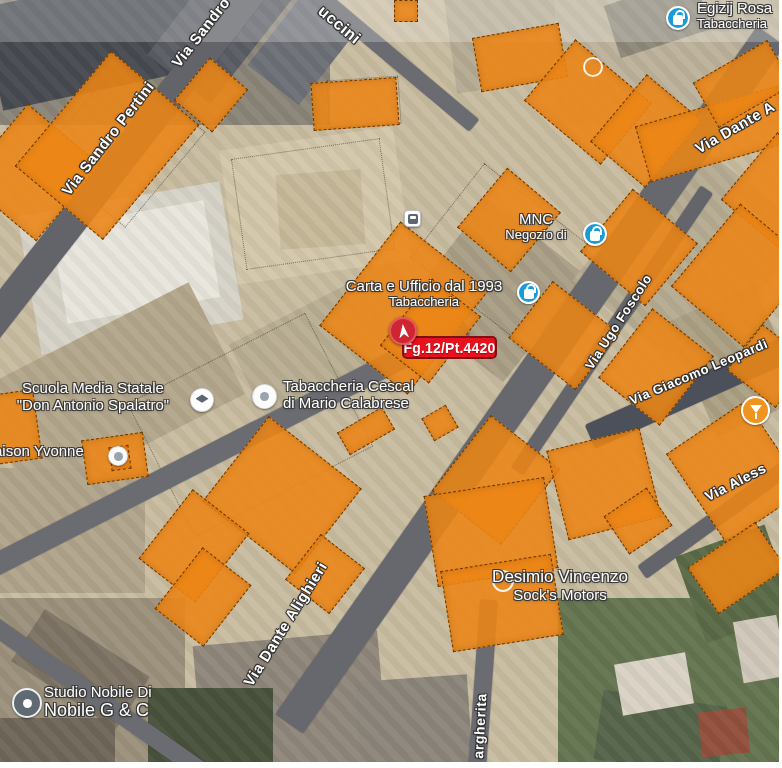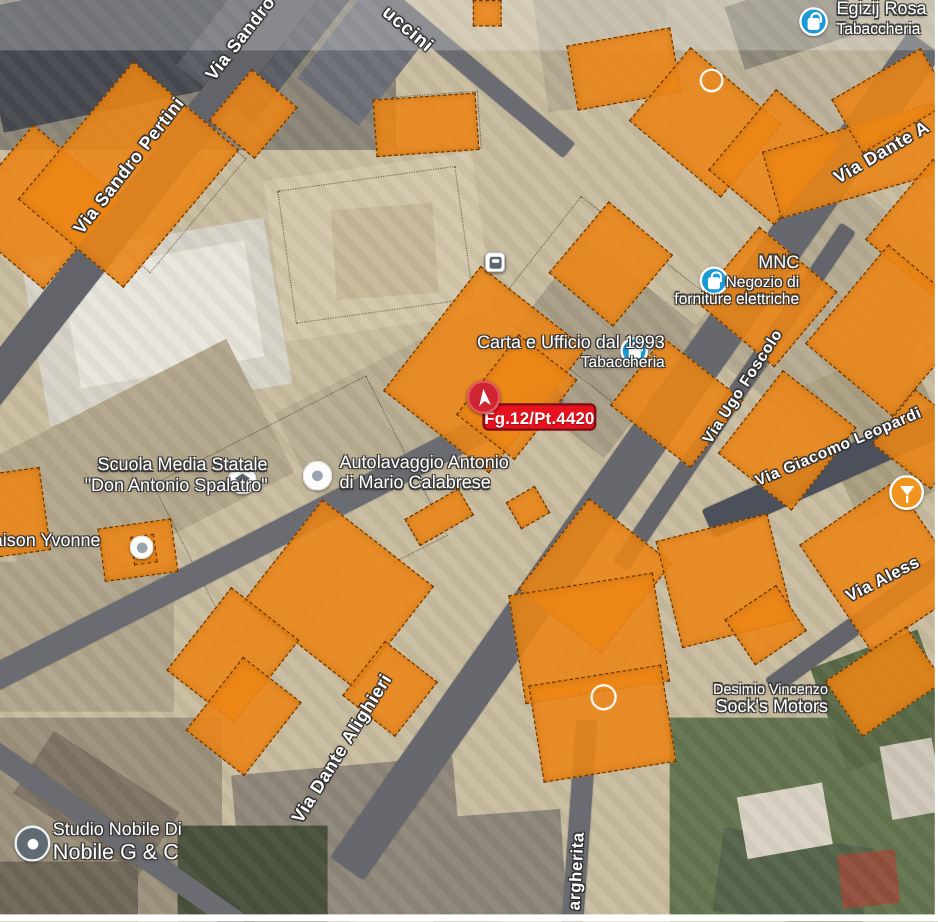--- a/index.html
+++ b/index.html
@@ -28,21 +28,21 @@
   }
   .street-label{
     position:absolute;color:#fff;font-weight:700;letter-spacing:.6px;white-space:nowrap;
     transform-origin:0 0;
     text-shadow:-1px -1px 0 #2f2f2f,1px -1px 0 #2f2f2f,-1px 1px 0 #2f2f2f,1px 1px 0 #2f2f2f,0 0 3px rgba(0,0,0,.55);
   }
   .poi-text{
     position:absolute;color:#fff;font-weight:400;line-height:1.1;white-space:nowrap;
     text-shadow:-1px -1px 0 #383838,1px -1px 0 #383838,-1px 1px 0 #383838,1px 1px 0 #383838,0 1px 3px rgba(0,0,0,.5);
   }
-  .poi-text.center{width:260px;text-align:right;white-space:normal;}
+  .poi-text.center{width:260px;text-align:center;white-space:normal;}
   .poi-icon{
     position:absolute;border-radius:50%;display:flex;align-items:center;justify-content:center;
     box-shadow:0 1px 2px rgba(0,0,0,.4);
   }
   .ic-bag{background:#1a9bd8;border:2px solid #fff;}
   .g-bag{width:10px;height:10px;background:#fff;border-radius:2px;position:relative;margin-top:3px;}
   .g-bag::before{content:"";position:absolute;top:-5px;left:2px;width:6px;height:7px;border:2px solid #fff;border-bottom:none;border-radius:5px 5px 0 0;}
   .ic-school{background:#fff;border:1px solid rgba(0,0,0,.15);}
   .g-school{width:13px;height:13px;background:#5b6671;clip-path:polygon(50% 8%,100% 40%,50% 72%,0 40%);}
   .ic-carwash{background:#fbfbfa;border:1px solid rgba(0,0,0,.12);}
@@ -181,34 +181,33 @@
       <div class="poi-text" style="left: 697px; top: 0px;">
         <div style="font-size: 15px;">Egizij Rosa</div>
         <div style="font-size: 13px;">Tabaccheria</div>
       </div>
       <div class="poi-icon ic-bag" style="left: 583px; top: 222px; width: 24px; height: 24px;">
         <span class="g-bag"></span>
       </div>
       <div class="poi-text center" style="left: 406px; top: 211px;">
         <div style="font-size: 15px;">MNC</div>
         <div style="font-size: 13px;">Negozio di</div>
-        <div style="font-size: 13px;">forniture elettriche</div>
       </div>
       <div class="poi-icon ic-bag" style="left: 517px; top: 281px; width: 23px; height: 23px;">
         <span class="g-bag"></span>
       </div>
       <div class="poi-text center" style="left: 294px; top: 278px;">
         <div style="font-size: 15px;">Carta e Ufficio dal 1993</div>
         <div style="font-size: 13px;">Tabaccheria</div>
       </div>
       <div class="poi-icon ic-carwash" style="left: 252px; top: 384px; width: 25px; height: 25px;">
         <span class="g-carwash"></span>
       </div>
       <div class="poi-text" style="left: 283px; top: 378px;">
-        <div style="font-size: 15px;">Autolavaggio Antonio</div>
+        <div style="font-size: 15px;">Tabaccheria Cescal</div>
         <div style="font-size: 15px;">di Mario Calabrese</div>
       </div>
       <div class="poi-icon ic-school" style="left: 190px; top: 388px; width: 24px; height: 24px;">
         <span class="g-school"></span>
       </div>
       <div class="poi-text center" style="left: -37px; top: 380px;">
         <div style="font-size: 15px;">Scuola Media Statale</div>
         <div style="font-size: 15px;">"Don Antonio Spalatro"</div>
       </div>
       <div class="poi-icon ic-carwash" style="left: 108px; top: 446px; width: 20px; height: 20px;">
@@ -219,21 +218,21 @@
       </div>
       <div class="poi-icon ic-pin" style="left: 12px; top: 688px; width: 30px; height: 30px;">
         <span class="g-pin"></span>
       </div>
       <div class="poi-text" style="left: 44px; top: 684px;">
         <div style="font-size: 15px; text-align: center;">Studio Nobile Di</div>
         <div style="font-size: 18px;">Nobile G &amp; C</div>
       </div>
       <div class="poi-icon ic-ring" style="left: 492px; top: 570px; width: 22px; height: 22px;"></div>
       <div class="poi-text center" style="left: 430px; top: 568px;">
-        <div style="font-size: 12px;">Desimio Vincenzo</div>
+        <div style="font-size: 17px;">Desimio Vincenzo</div>
         <div style="font-size: 15px;">Sock's Motors</div>
       </div>
       <div class="poi-icon ic-cocktail" style="left: 741px; top: 396px; width: 29px; height: 29px;">
         <span class="g-cocktail"></span>
       </div>
       <div class="poi-icon ic-bus" style="left: 404px; top: 210px; width: 17px; height: 17px;">
         <span class="g-bus"></span>
       </div>
       <div class="poi-icon ic-ring" style="left: 583px; top: 57px; width: 20px; height: 20px;"></div>
     </div>

